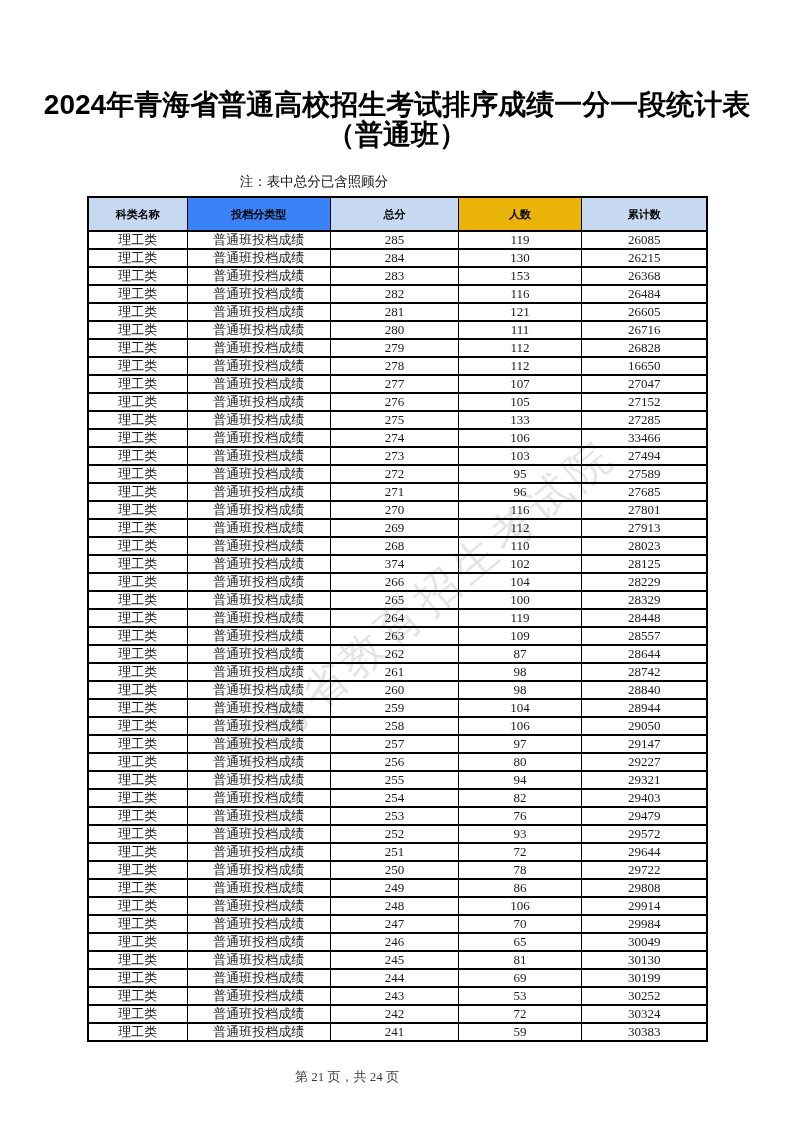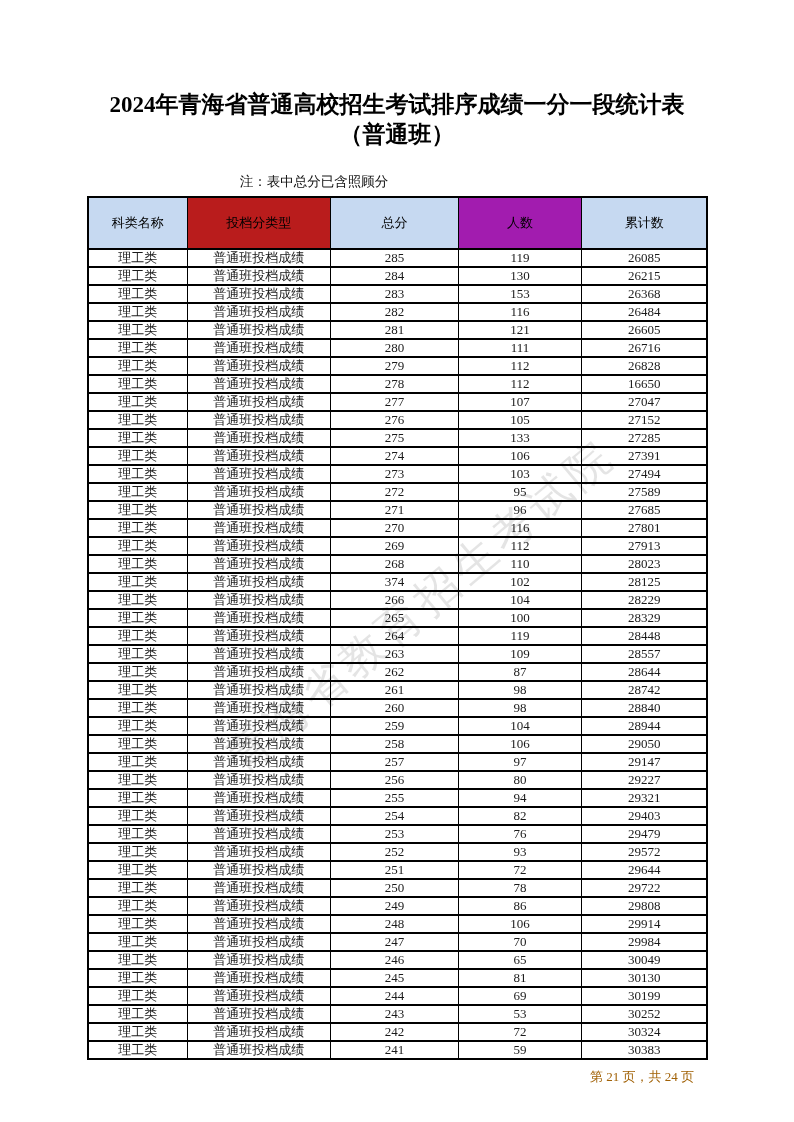--- a/index.html
+++ b/index.html
@@ -8,23 +8,23 @@
     background: #ffffff;
     position: relative;
     overflow: hidden;
     font-family: "Liberation Serif", serif;
     color: #000;
   }
   .title-block {
     position: absolute;
     top: 90px; left: 0; width: 794px;
     text-align: center;
-    font-family: Liberation Serif, serif;
+    font-family: Liberation Sans, sans-serif;
     font-weight: bold;
-    font-size: 23px;
+    font-size: 28px;
     line-height: 30px;
     color: #000;
     z-index: 2;
   }
   .note {
     position: absolute;
     top: 173px; left: 0; width: 628px;
     text-align: center;
     font-size: 13.5px;
     color: #111;
@@ -54,45 +54,45 @@
     border-collapse: collapse;
     table-layout: fixed;
     text-align: center;
     z-index: 2;
     background: transparent;
   }
   table.score-table { border: 2.5px solid #000; }
   table.score-table th {
     height: 26px;
     font-family: "Liberation Sans", sans-serif;
-    font-weight: normal;
-    font-size: 13px;
-    padding: 12px;
+    font-weight: bold;
+    font-size: 11px;
+    padding: 3px;
     border: 1.5px solid #000;
     border-top-width: 2px;
     border-bottom-width: 2px;
   }
   table.score-table td {
     height: 16px;
     font-size: 13px;
     line-height: 16px;
     padding: 0;
     color: #1a1a1a;
     border: 1.5px solid #000;
     border-top-width: 2px;
     border-bottom-width: 2px;
     overflow: hidden;
     white-space: nowrap;
   }
   .footer {
     position: absolute;
     top: 1068px; left: 0; width: 694px;
-    text-align: right;
+    text-align: center;
     font-size: 13px;
-    color: #a16207;
+    color: #404040;
     z-index: 2;
   }
 </style>
 </head>
 <body>
 
 <div class="title-block">
   <div>2024年青海省普通高校招生考试排序成绩一分一段统计表</div>
   <div>（普通班）</div>
 </div>
@@ -105,23 +105,23 @@
   <colgroup>
     <col style="width:16%">
     <col style="width:23.2%">
     <col style="width:20.6%">
     <col style="width:20%">
     <col style="width:20.2%">
   </colgroup>
   <thead>
     <tr>
         <th style="background: rgb(198, 217, 241);">科类名称</th>
-        <th style="background: #b91c1c;">投档分类型</th>
+        <th style="background: #3b82f6;">投档分类型</th>
         <th style="background: rgb(198, 217, 241); text-align: center;">总分</th>
-        <th style="background: #a21caf; margin-top: 20px;">人数</th>
+        <th style="background: #eab308; margin-top: 20px;">人数</th>
         <th style="background: rgb(198, 217, 241);">累计数</th>
       </tr>
   </thead>
   <tbody>
       <tr>
         <td>理工类</td>
         <td>普通班投档成绩</td>
         <td>285</td>
         <td>119</td>
         <td>26085</td>
@@ -194,21 +194,21 @@
         <td>普通班投档成绩</td>
         <td>275</td>
         <td>133</td>
         <td>27285</td>
       </tr>
       <tr>
         <td>理工类</td>
         <td>普通班投档成绩</td>
         <td>274</td>
         <td>106</td>
-        <td>27391</td>
+        <td>33466</td>
       </tr>
       <tr>
         <td>理工类</td>
         <td>普通班投档成绩</td>
         <td>273</td>
         <td>103</td>
         <td>27494</td>
       </tr>
       <tr>
         <td>理工类</td>

